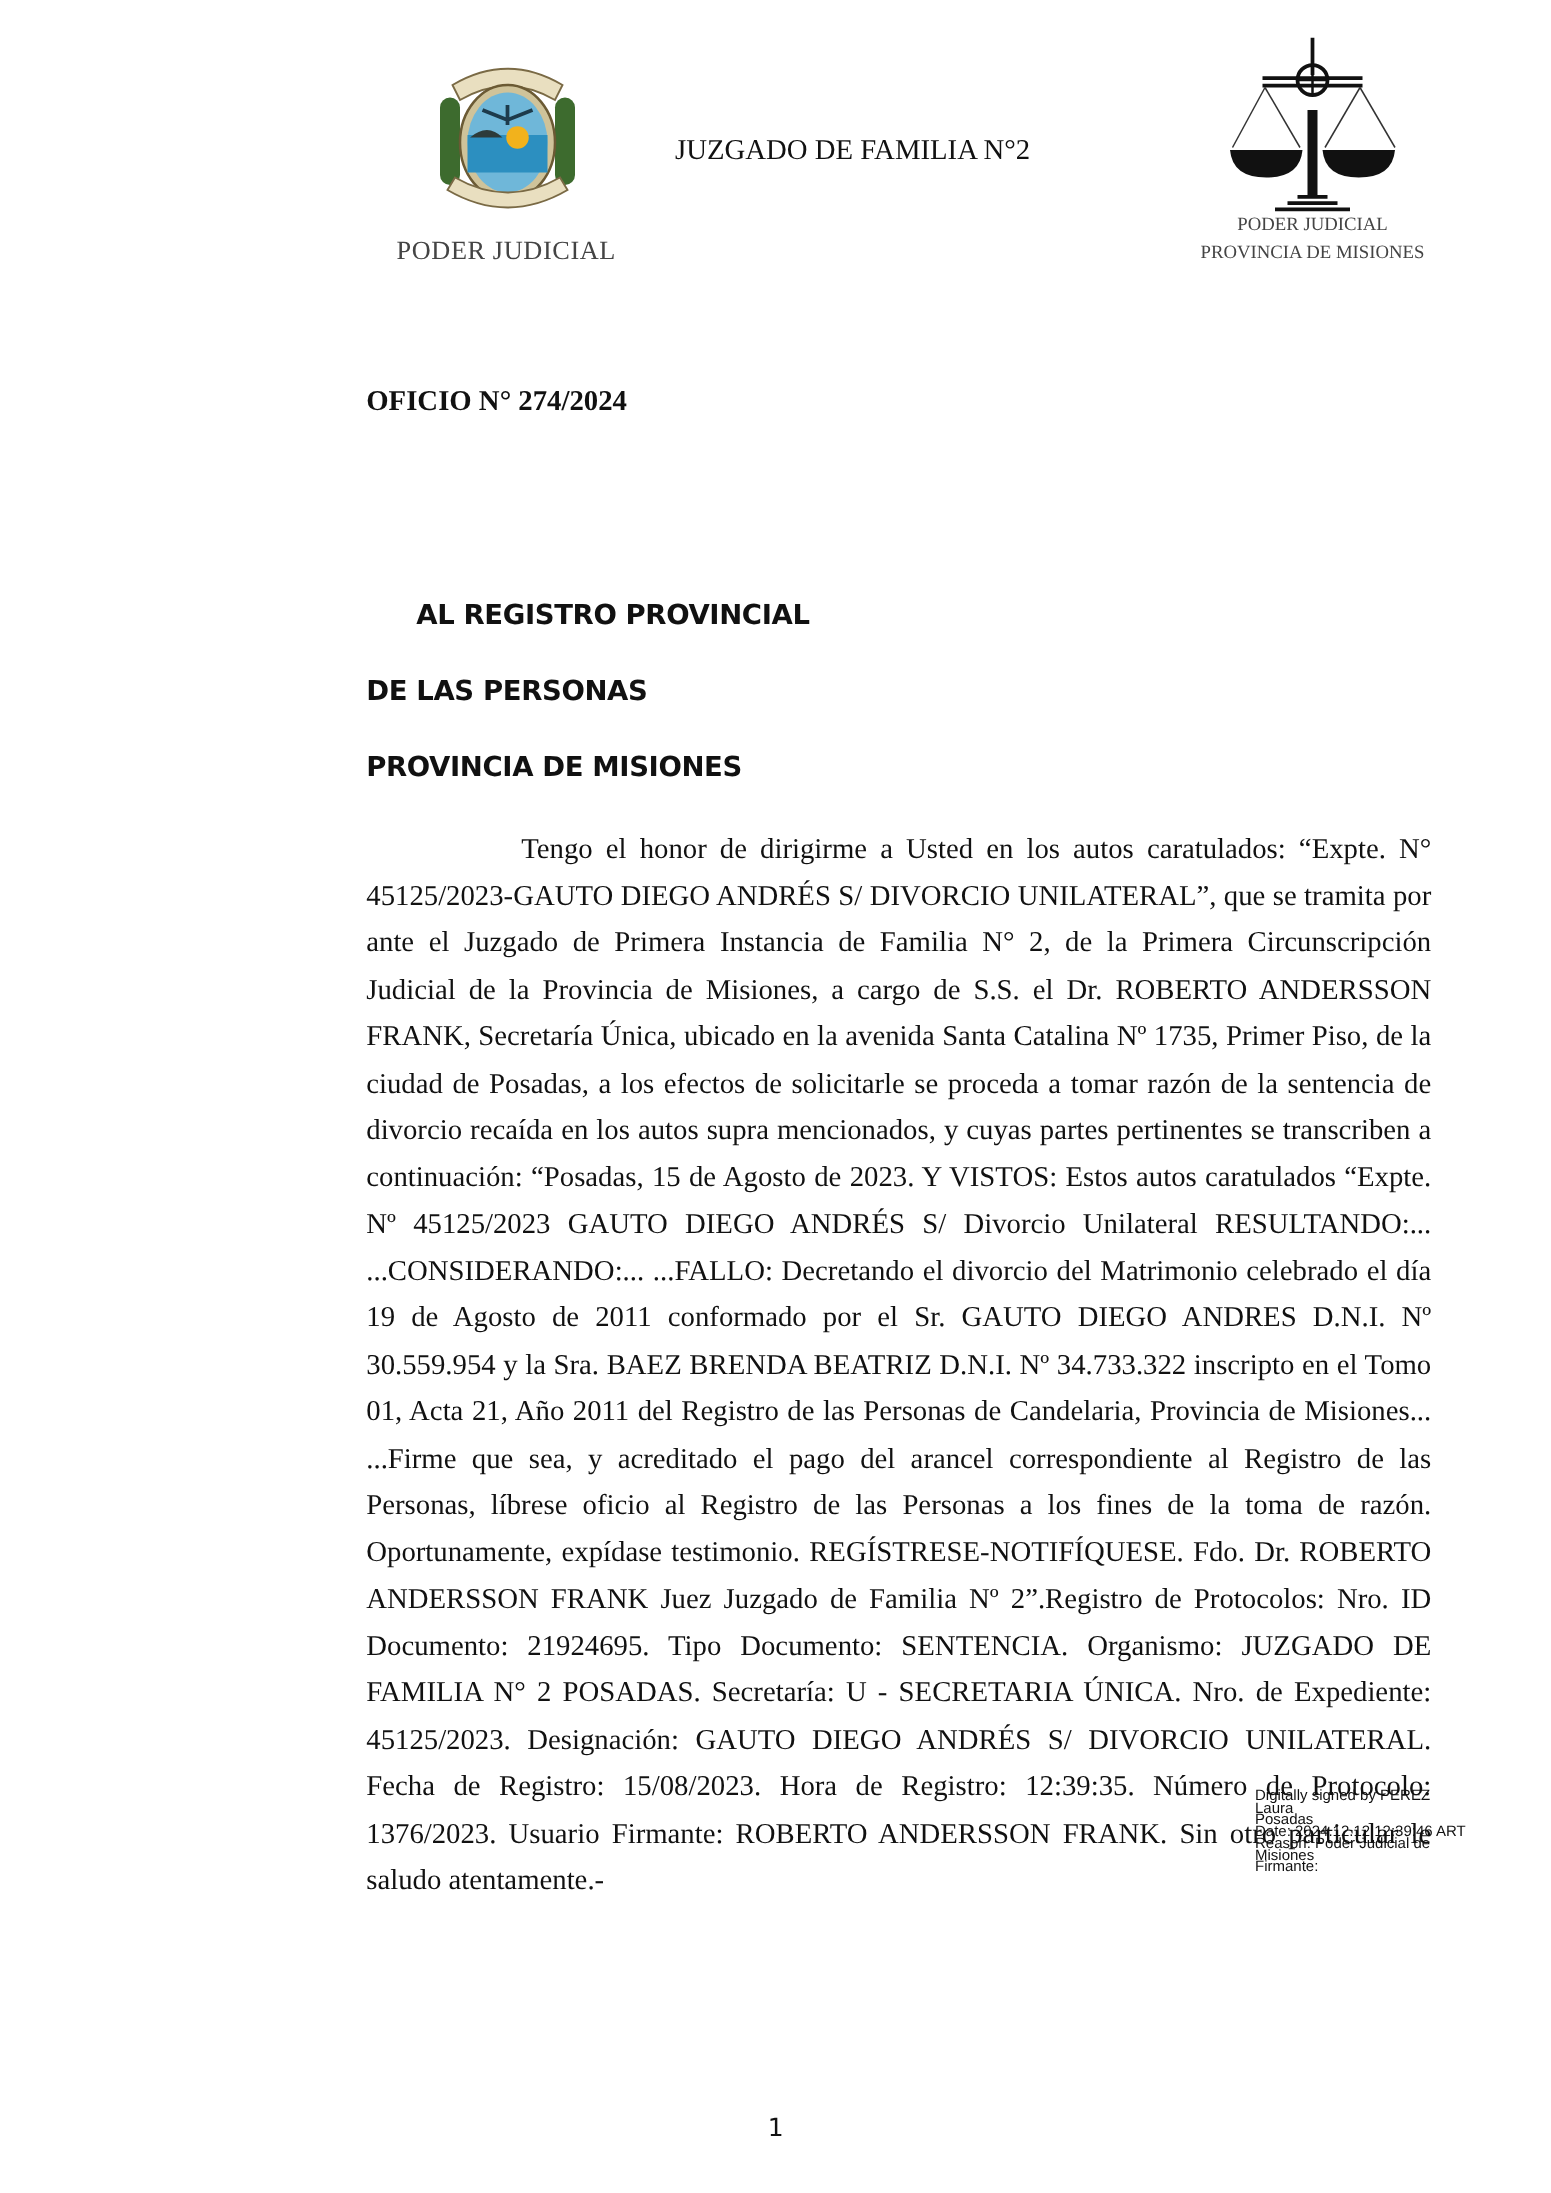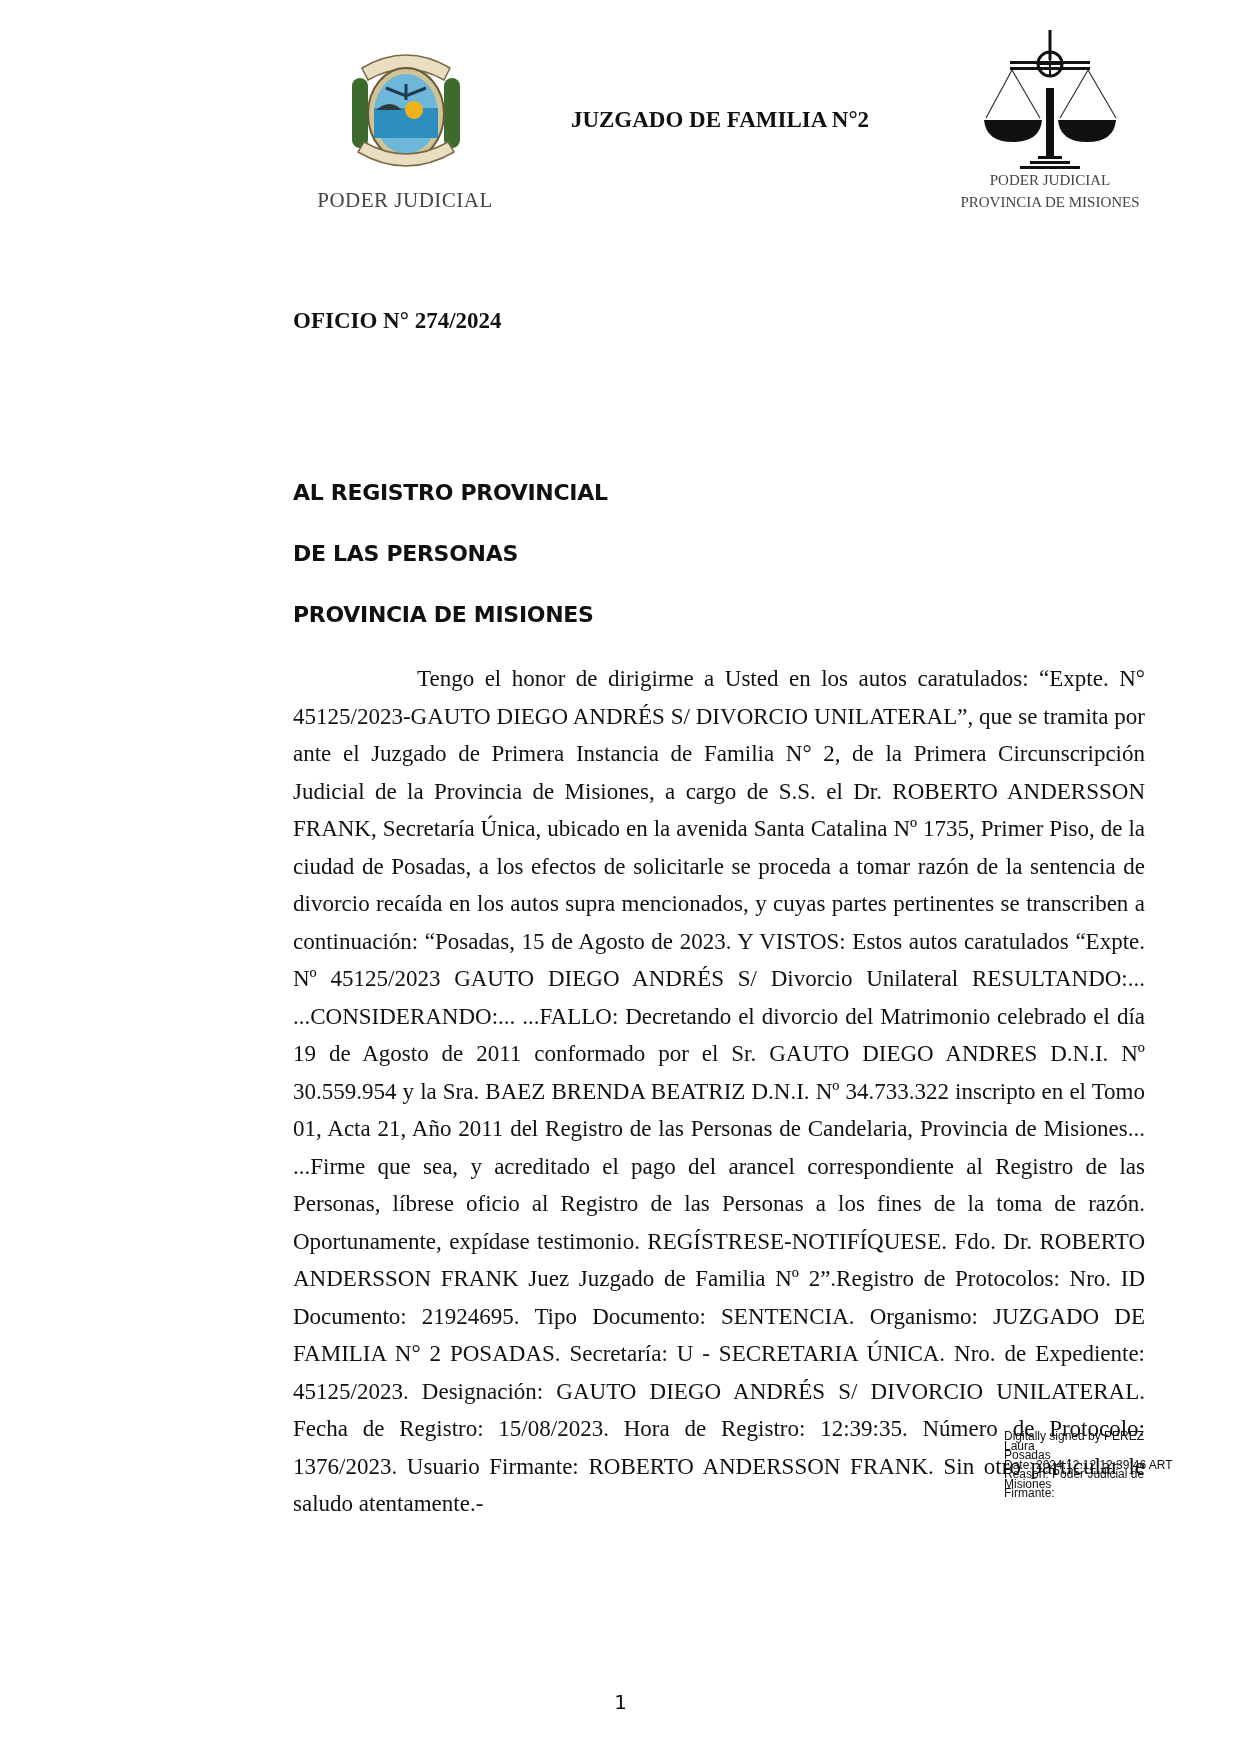--- a/index.html
+++ b/index.html
@@ -8,27 +8,27 @@
 
   
   .logo-left { position: absolute; left: 310px; top: 42px; width: 190px; height: 175px; }
   .logo-right { position: absolute; left: 950px; top: 30px; width: 200px; height: 190px; }
   .seal { position: absolute; left: 42px; top: 6px; width: 108px; height: 130px; }
   .logo-caption { position: absolute; font-family: "Liberation Serif", serif; color: #444; white-space: nowrap; text-align: center; }
   .logo-left .logo-caption { left: 0; width: 190px; top: 146px; font-size: 21px; letter-spacing: 0.5px; }
   .logo-right .cap1 { left: 0; width: 200px; top: 142px; font-size: 15px; }
   .logo-right .cap2 { left: 0; width: 200px; top: 164px; font-size: 15px; }
 
-  .court-head { position: absolute; left: 540px; top: 106px; width: 360px; text-align: center; font-family: "Liberation Serif", serif; font-weight: bold; font-size: 23px; line-height: 28px; }
+  .court-head { position: absolute; left: 540px; top: 106px; width: 360px; text-align: left; font-family: "Liberation Serif", serif; font-weight: normal; font-size: 23px; line-height: 28px; }
 
   .oficio { position: absolute; left: 293px; top: 295px; font-family: "Liberation Serif", serif; font-weight: bold; font-size: 23px; margin-top: 13px; }
   .date-line { position: absolute; right: 96px; top: 358px; font-family: "DejaVu Sans", sans-serif; font-size: 22px; letter-spacing: -0.3px; }
 
   .addressee { position: absolute; left: 293px; font-family: "DejaVu Sans", sans-serif; font-weight: bold; font-size: 22px; letter-spacing: -0.3px; }
-  .a1 { top: 480px; } .a2 { top: 541px; } .a3 { top: 602px; }
+  .a1 { top: 480px; margin-left: 40px; } .a2 { top: 541px; } .a3 { top: 602px; }
 
   .body-text { position: absolute; left: 293px; top: 660px; width: 852px; font-family: "Liberation Serif", serif; font-size: 23px; line-height: 37.5px; text-align: justify; }
   .body-text p { margin: 0; text-indent: 124px; }
 
   .sig { position: absolute; left: 1004px; top: 1432px; width: 170px; font-family: "Liberation Sans", sans-serif; font-size: 12px; line-height: 9.5px; color: #111; }
 
   .page-num { position: absolute; left: 0; width: 1241px; top: 1690px; text-align: center; font-family: "DejaVu Sans", sans-serif; font-size: 20px; }
 </style>
 </head>
 <body>

